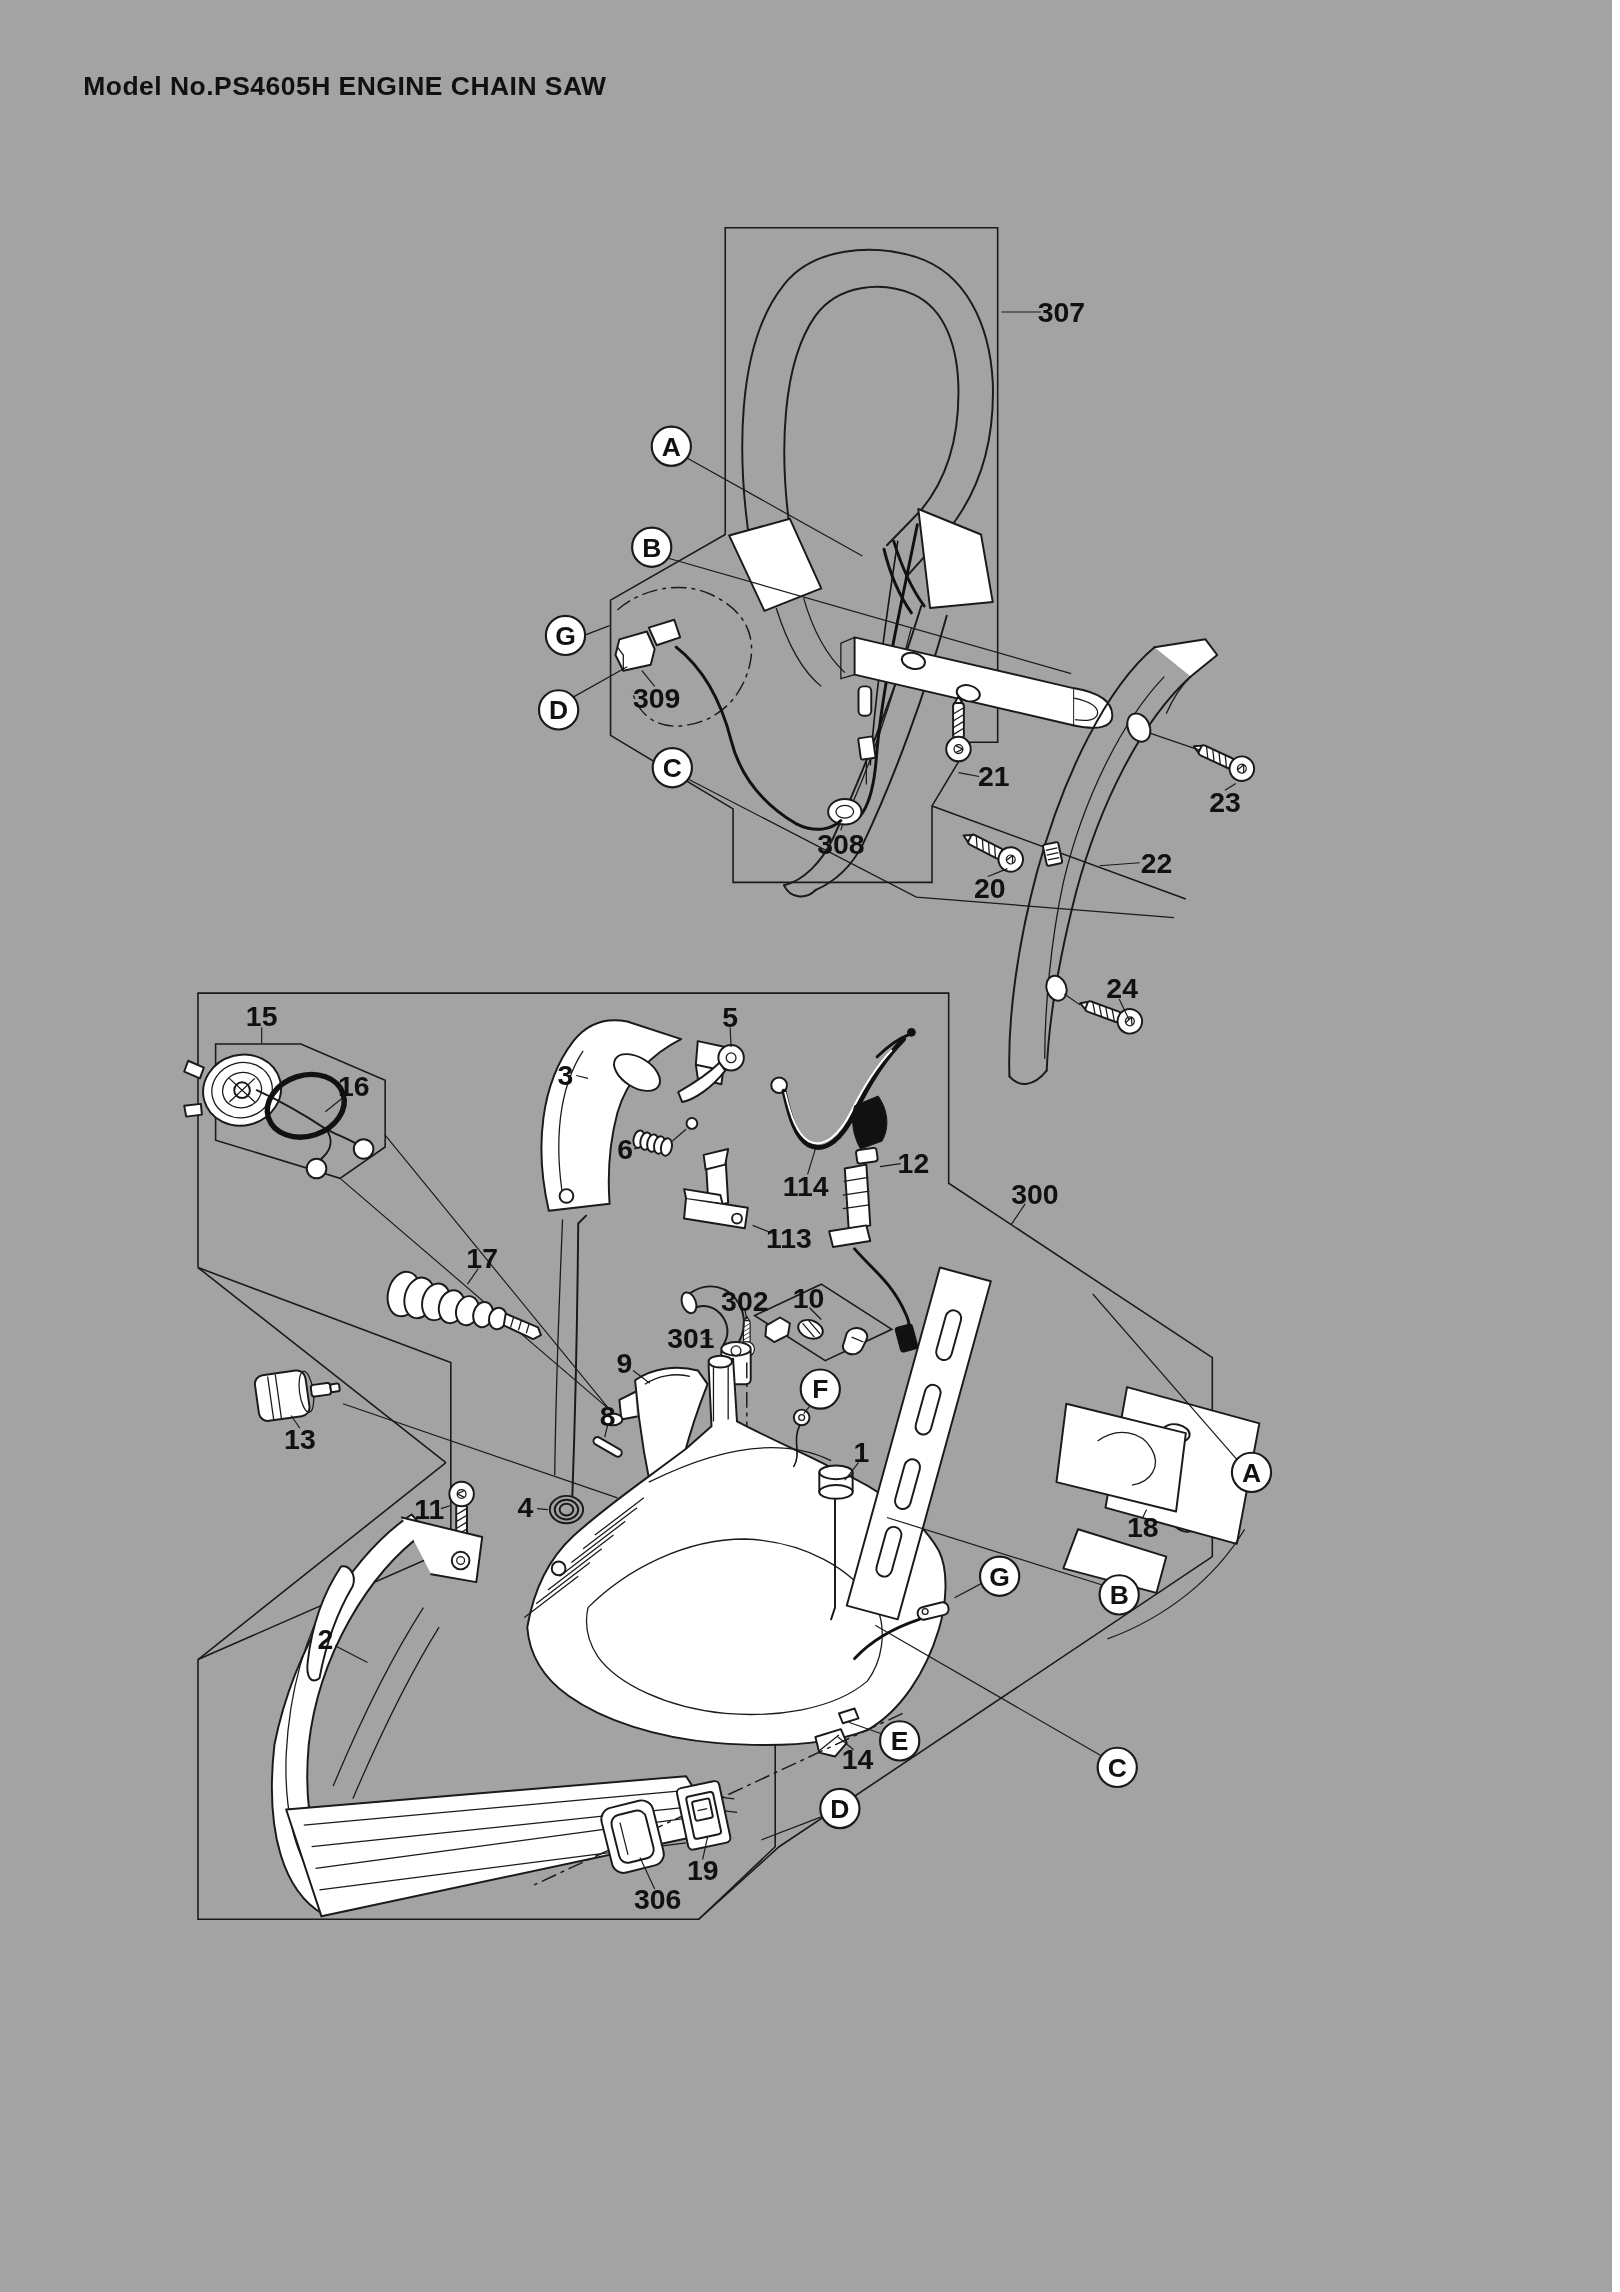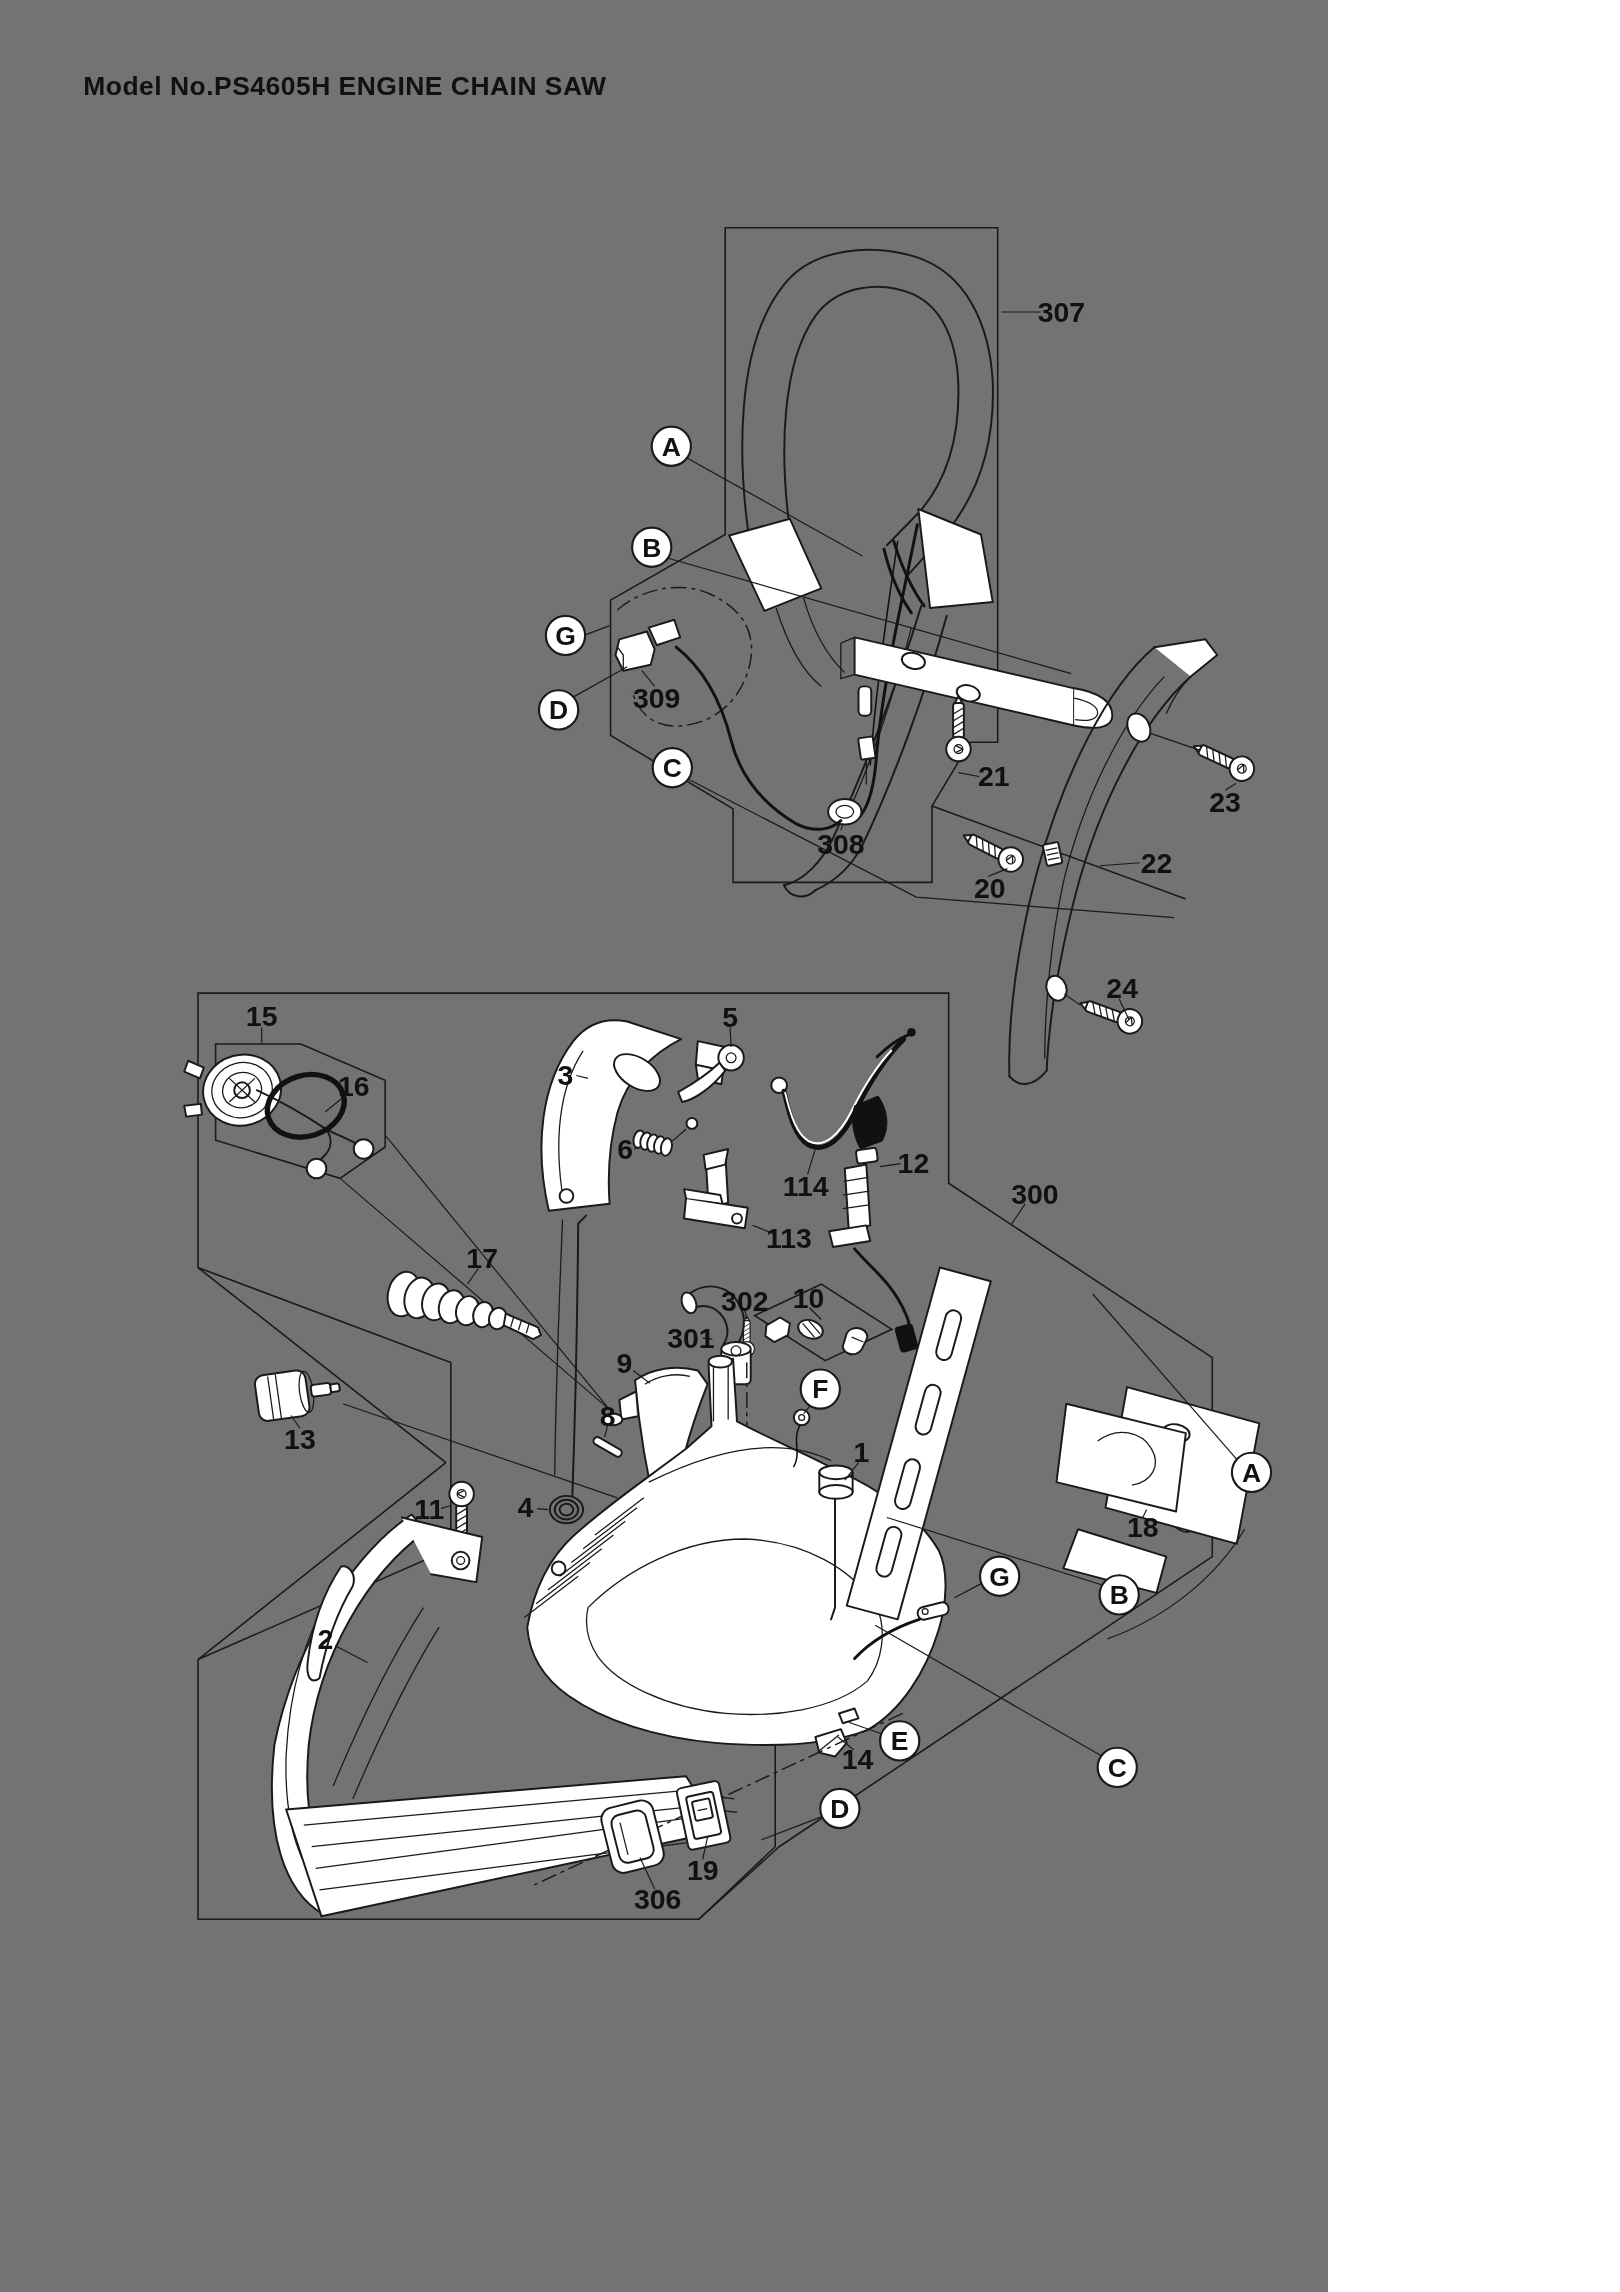--- a/index.html
+++ b/index.html
@@ -1,16 +1,16 @@
 <!DOCTYPE html>
 <html><head>
 <meta charset="utf-8">
 <style>
   html,body{margin:0;padding:0;background:#ffffff;}
-  .page{position:relative;width:1328px;height:2293px;background:#737373;overflow:hidden;}
+  .page{position:relative;width:1612px;height:2293px;background:#a3a3a3;overflow:hidden;}
   svg{position:absolute;left:0;top:0;}
   svg *{vector-effect:none;}
   .title{font:600 27px "Liberation Sans", sans-serif;fill:#111;letter-spacing:0.5px;}
   .plabel{font:600 29px "Liberation Sans", sans-serif;fill:#111;text-anchor:middle;}
   .clabel{font:600 27px "Liberation Sans", sans-serif;fill:#111;text-anchor:middle;}
   .ln{stroke:#1a1a1a;fill:none;stroke-width:2;stroke-linecap:round;stroke-linejoin:round;}
   .lnw{stroke:#1a1a1a;fill:#ffffff;stroke-width:2;stroke-linecap:round;stroke-linejoin:round;}
   .thin{stroke:#1a1a1a;fill:none;stroke-width:1.3;}
   .border{stroke:#1a1a1a;fill:none;stroke-width:1.6;}
   .leader{stroke:#1a1a1a;fill:none;stroke-width:1.2;}

